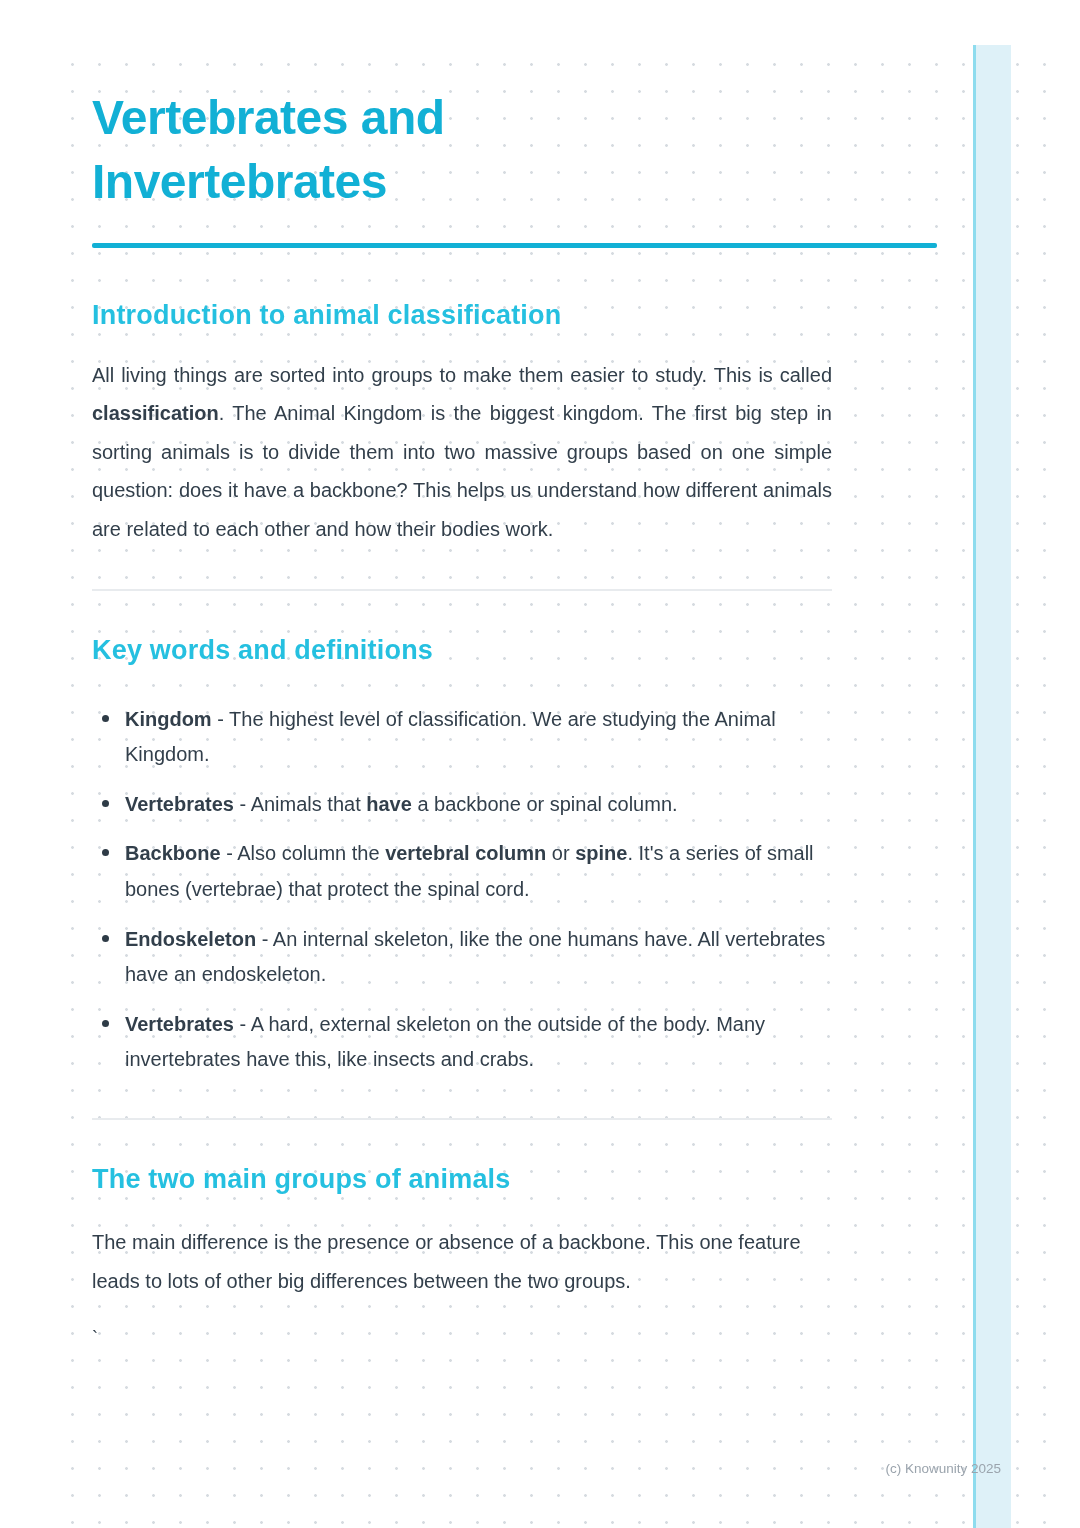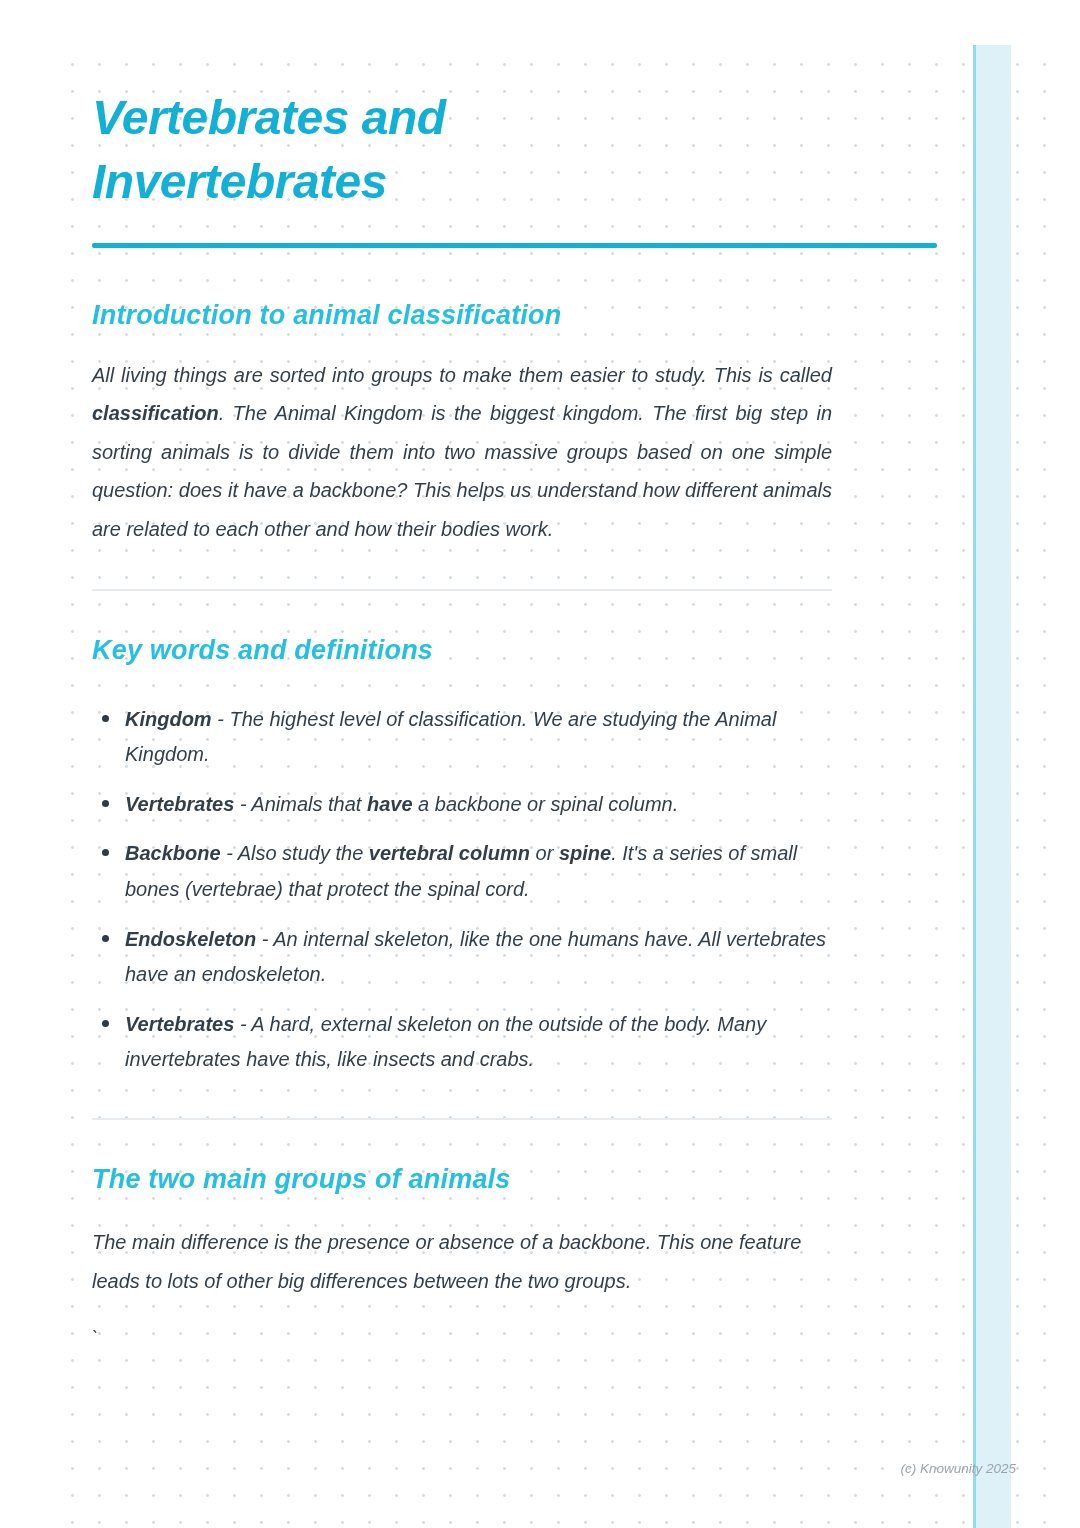--- a/index.html
+++ b/index.html
@@ -1,15 +1,15 @@
 <!DOCTYPE html>
 <html><head>
 <meta charset="utf-8">
 <style>
-  * { margin: 0; padding: 0; box-sizing: border-box; font-style: italic; }
+  * { margin: 0; padding: 0; box-sizing: border-box; }
   html, body { background: #ffffff; }
   .page {
     position: relative;
     width: 1080px;
     height: 1528px;
     background: #ffffff;
     font-family: "Liberation Sans", sans-serif;
     overflow: hidden;
   }
   .dot-grid {
@@ -88,21 +88,21 @@
     background: #2e3b46;
   }
   b { font-weight: bold; }
   .stray-char {
     margin-top: 28px;
     font-size: 18px;
     color: #323f4b;
   }
   .footer-credit {
     position: absolute;
-    right: 64px;
+    right: 79px;
     bottom: 52px;
     font-size: 13.5px;
     color: #9ba4ad;
   }
 </style>
 </head>
 <body>
 
 <div class="page">
   <div class="dot-grid"></div>
@@ -117,21 +117,21 @@
 
     <h2 class="section-heading h-intro">Introduction to animal classification</h2>
     <p class="body-para justified"><span>All living things are sorted into groups to make them easier to study. This is called </span><b>classification</b><span>. The Animal Kingdom is the biggest kingdom. The first big step in sorting animals is to divide them into two massive groups based on one simple question: does it have a backbone? This helps us understand how different animals are related to each other and how their bodies work.</span></p>
 
     <div class="divider"></div>
 
     <h2 class="section-heading h-keys">Key words and definitions</h2>
     <ul class="keyword-list">
       <li><b>Kingdom</b><span> - The highest level of classification. We are studying the Animal Kingdom.</span></li>
       <li><b>Vertebrates</b><span> - Animals that </span><b>have</b><span> a backbone or spinal column.</span></li>
-      <li><b>Backbone</b><span> - Also study the </span><b>vertebral column</b><span> or </span><b>spine</b><span>. It's a series of small bones (vertebrae) that protect the spinal cord.</span></li>
+      <li><b>Backbone</b><span> - Also column the </span><b>vertebral column</b><span> or </span><b>spine</b><span>. It's a series of small bones (vertebrae) that protect the spinal cord.</span></li>
       <li><b>Endoskeleton</b><span> - An internal skeleton, like the one humans have. All vertebrates have an endoskeleton.</span></li>
       <li><b>Vertebrates</b><span> - A hard, external skeleton on the outside of the body. Many invertebrates have this, like insects and crabs.</span></li>
     </ul>
 
     <div class="divider"></div>
 
     <h2 class="section-heading h-groups">The two main groups of animals</h2>
     <p class="body-para"><span>The main difference is the presence or absence of a backbone. This one feature leads to lots of other big differences between the two groups.</span></p>
 
     <div class="stray-char">`</div>

